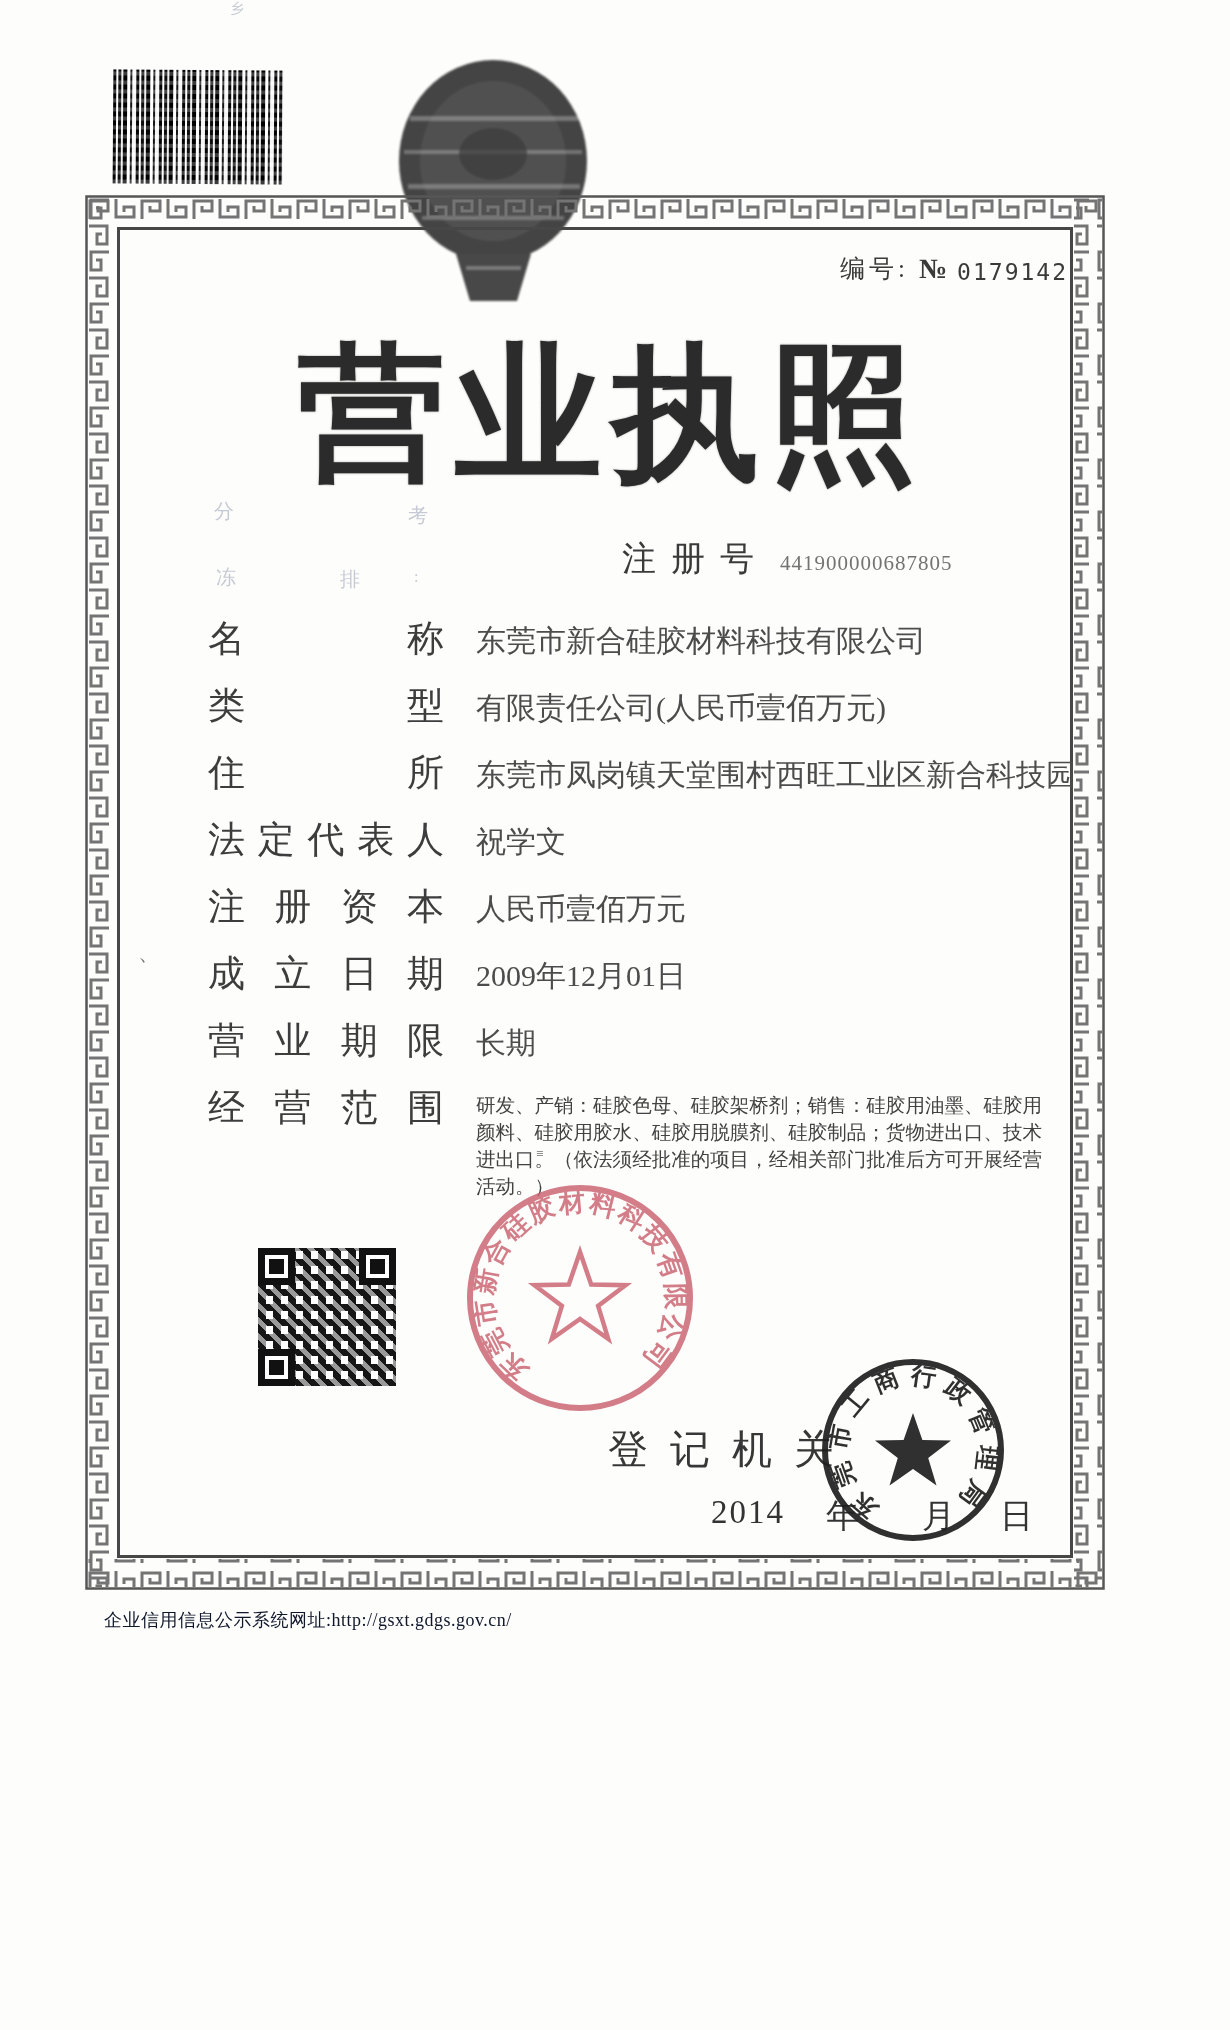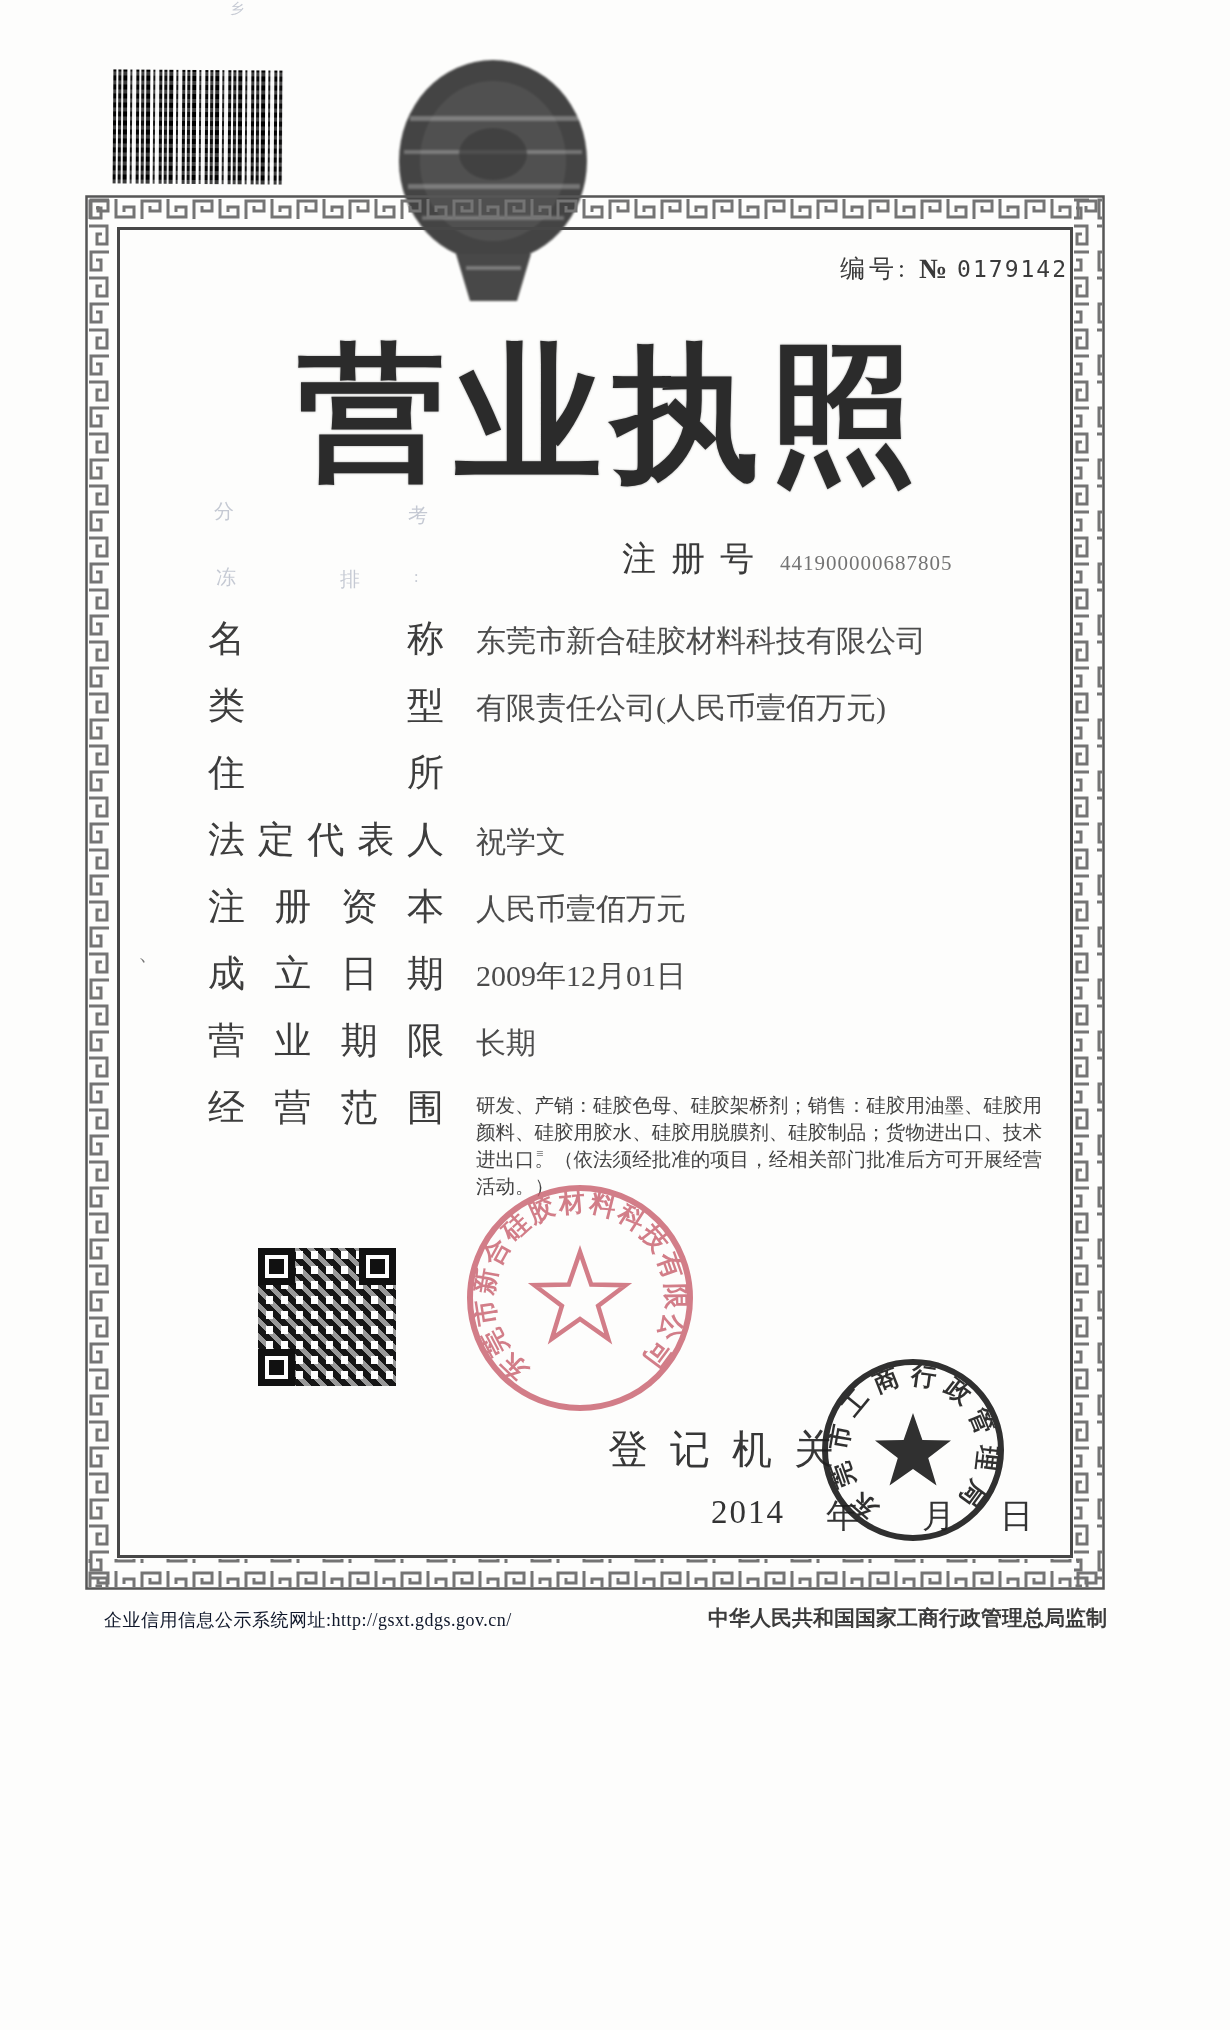--- a/index.html
+++ b/index.html
@@ -17,21 +17,21 @@
       repeating-linear-gradient(90deg,#141414 0 3px,#ececec 3px 5px,#1c1c1c 5px 8px,#dcdcdc 8px 10px,#101010 10px 14px,#f2f2f2 14px 17px,#222 17px 19px,#e5e5e5 19px 23px);
     filter:blur(.7px) contrast(1.15);
     transform:rotate(.4deg);
   }
   .emblem{position:absolute;left:396px;top:58px;width:195px;height:245px;filter:blur(1.2px);opacity:.96;}
 
   
   .frame{position:absolute;left:85px;top:195px;width:1020px;height:1395px;filter:blur(.35px);}
 
   
-  .serial{position:absolute;left:840px;top:252px;display:flex;align-items:center;gap:10px;color:#3a3a3a;}
+  .serial{position:absolute;left:840px;top:252px;display:flex;align-items:flex-end;gap:10px;color:#3a3a3a;}
   .serial .lbl{font-size:25px;letter-spacing:4px;}
   .serial .nosym{font-size:28px;font-weight:bold;}
   .serial .num{font-size:23px;font-family:"DejaVu Sans Mono","Liberation Mono",monospace;letter-spacing:2px;}
 
   
   .title{
     position:absolute;left:298px;top:340px;width:618px;height:150px;
     font-size:147px;font-weight:bold;line-height:150px;color:#2b2b2b;
     filter:blur(.5px);text-shadow:0 0 2px rgba(60,60,60,.55);
   }
@@ -168,20 +168,21 @@
           <span>类</span>
           <span>型</span>
         </div>
       <div class="fvalue">有限责任公司(人民币壹佰万元)</div>
     </div>
     <div class="frow">
       <div class="flabel char-spread">
           <span>住</span>
           <span>所</span>
         </div>
+      <div class="fvalue">东莞市凤岗镇天堂围村西旺工业区新合科技园</div>
     </div>
     <div class="frow">
       <div class="flabel char-spread">
           <span>法</span>
           <span>定</span>
           <span>代</span>
           <span>表</span>
           <span>人</span>
         </div>
       <div class="fvalue">祝学文</div>
@@ -252,21 +253,20 @@
       <path id="blkArc" d="M 62,152 A 66,66 0 1 1 128,152" fill="none"></path>
     </defs>
     <circle cx="95" cy="95" r="88" fill="none" stroke="#1f1f1f" stroke-width="6"></circle>
     <path d="M95,58 L104.4,85.1 L133,85.6 L110.2,102.9 L118.5,130.4 L95,114 L71.5,130.4 L79.8,102.9 L57,85.6 L85.6,85.1 Z" fill="#1f1f1f"></path>
     <text>
       <textPath href="#blkArc" textLength="330" lengthAdjust="spacing">东莞市工商行政管理局</textPath>
     </text>
   </svg>
 
   <div class="footer-left">企业信用信息公示系统网址:http://gsxt.gdgs.gov.cn/</div>
-  <div class="footer-right">中华人民共和国国家工商行政管理总局监制</div>
 
   <span class="artifact a1">分</span>
   <span class="artifact a2">考</span>
   <span class="artifact a3">冻</span>
   <span class="artifact a4">排</span>
   <span class="artifact a5">:</span>
   <span class="artifact a6">、</span>
   <span class="artifact a7">≡</span>
   <span class="artifact a8">乡</span>
 

